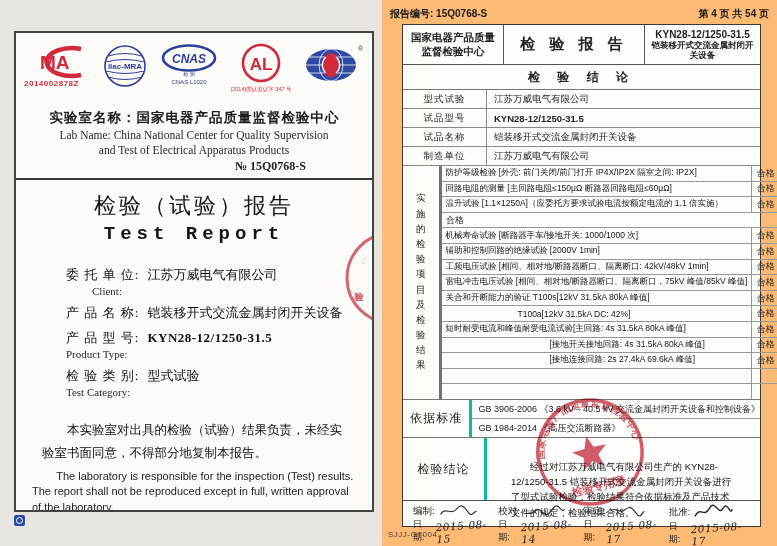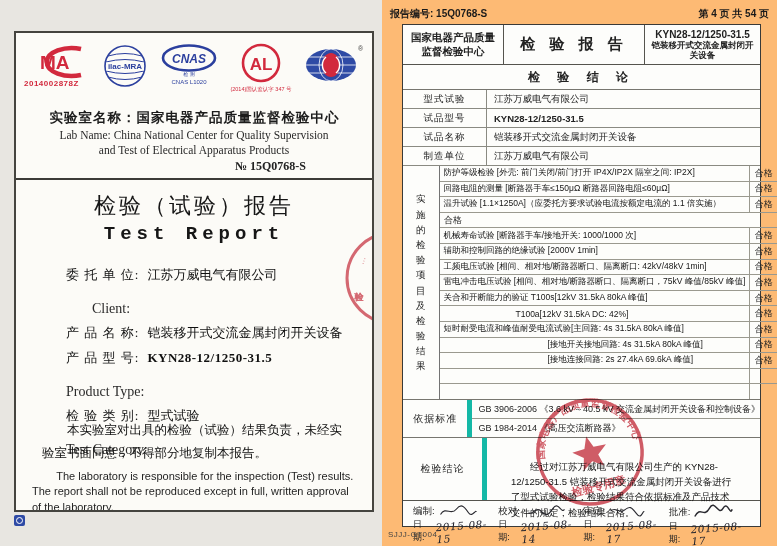--- a/index.html
+++ b/index.html
@@ -16,21 +16,21 @@
   .report-no{position:absolute;top:126px;right:66px;font-family:"Liberation Serif",serif;font-weight:bold;font-size:12px;color:#222;}
   .rule{position:absolute;top:145px;left:0;right:0;border-top:2px solid #3c3b37;}
   .title-zh{position:absolute;top:158px;left:0;right:0;text-align:center;font-size:22px;font-weight:normal;letter-spacing:3px;color:#161616;}
   .title-en{position:absolute;top:190px;left:0;right:0;text-align:center;font-family:"Liberation Mono",monospace;font-size:19px;font-weight:bold;letter-spacing:5px;color:#161616;}
   .fields{position:absolute;top:233px;left:50px;right:14px;}
   .field{margin-bottom:7px;}
   .f-main{font-size:13px;color:#141414;white-space:nowrap;}
   .f-label{font-family:"Liberation Serif",serif;letter-spacing:1px;margin-right:8px;}
   .f-value{font-family:"Liberation Serif",serif;color:#101010;}
   .f-value.bold{font-weight:bold;letter-spacing:.5px;}
-  .f-en{font-family:"Liberation Serif",serif;font-size:14px;color:#2a2a2a;margin-top:17px;}
+  .f-en{font-family:"Liberation Serif",serif;font-size:11px;color:#2a2a2a;margin-top:1px;}
   .f-en.en-indent{margin-left:26px;}
   .stmt-zh{position:absolute;top:386px;left:26px;right:20px;margin:0;font-family:"Liberation Serif",serif;font-size:12.5px;line-height:1.8;text-indent:2em;color:#101010;}
   .stmt-en{position:absolute;top:436px;left:16px;right:14px;margin:0;font-size:11px;line-height:1.4;text-indent:2.2em;color:#1f1f1f;}
   .stamp-partial{position:absolute;left:321px;top:190px;pointer-events:none;}
 
   
   .page-right{position:absolute;left:382px;top:0;width:395px;height:546px;background:#fdba74;}
   .meta{position:absolute;top:7px;left:8px;right:8px;display:flex;justify-content:space-between;font-size:10px;font-weight:bold;color:#1a1a1a;}
   .rtable{position:absolute;top:24px;left:20px;width:359px;height:503px;border:1.5px solid #3a3a38;box-sizing:border-box;background:#fdfdfb;}
   .hrow{display:grid;grid-template-columns:101px 141px 1fr;height:39px;border-bottom:1px solid #55544e;}
@@ -38,30 +38,30 @@
   .hcell.org{border-right:1px solid #55544e;font-size:10.5px;font-weight:bold;line-height:1.3;padding:0 6px;}
   .hcell.ttl{border-right:1px solid #55544e;font-size:15px;font-weight:bold;letter-spacing:5px;}
   .hcell .p1{font-size:10px;font-weight:bold;}
   .hcell .p2{font-size:8.5px;font-weight:bold;line-height:1.2;padding:0 4px;}
   .srow{height:24px;display:flex;align-items:center;justify-content:center;font-size:12px;font-weight:bold;letter-spacing:7px;border-bottom:1px solid #77766f;}
   .irow{display:grid;grid-template-columns:84px 1fr;height:18px;border-bottom:1px solid #8a8a82;}
   .irow .ilabel{display:flex;align-items:center;justify-content:center;font-size:9.5px;border-right:1px solid #8a8a82;letter-spacing:1px;}
   .irow .ival{display:flex;align-items:center;font-size:9.5px;padding-left:7px;}
   .irow .ival.bold{font-weight:bold;}
   .tests{display:flex;height:233px;border-bottom:1px solid #77766f;}
-  .tlabel{width:84px;box-sizing:border-box;border-right:1px solid #737373;display:flex;align-items:center;justify-content:center;text-align:right;font-size:9.5px;line-height:1.6;padding:0 13px;}
+  .tlabel{width:84px;box-sizing:border-box;border-right:3px solid #737373;display:flex;align-items:center;justify-content:center;text-align:right;font-size:9.5px;line-height:1.6;padding:0 13px;font-family:Liberation Serif, serif;}
   .trows{flex:1;display:flex;flex-direction:column;}
   .trow{flex:1;display:flex;border-bottom:1px solid #9a998f;}
   .trow:last-child{border-bottom:none;}
   .trow .desc{flex:1;border-right:1px solid #9a998f;display:flex;align-items:center;font-size:8.5px;padding:0 4px;white-space:nowrap;overflow:hidden;color:#151515;}
   .trow .desc.off1{padding-left:76px;}
   .trow .desc.off2{padding-left:108px;}
   .trow .res{width:27px;display:flex;align-items:center;justify-content:center;font-size:9px;}
   .stds{display:flex;height:37px;border-bottom:1px solid #77766f;}
-  .tlabel2{width:84px;box-sizing:border-box;border-right:5px solid #14b8a6;display:flex;align-items:center;justify-content:center;text-align:left;font-size:10px;letter-spacing:1px;}
+  .tlabel2{width:84px;box-sizing:border-box;border-right:3px solid #14b8a6;display:flex;align-items:center;justify-content:center;text-align:left;font-size:12px;letter-spacing:1px;}
   .stds-rows{flex:1;display:flex;flex-direction:column;}
   .std{flex:1;display:flex;align-items:center;font-size:9px;padding-left:6px;border-bottom:1px solid #9a998f;white-space:nowrap;overflow:hidden;}
   .std.last{border-bottom:none;}
   .concl{display:flex;height:62px;border-bottom:1px solid #55544e;}
   .concl-text{flex:1;margin:16px;font-size:9.5px;line-height:1.6;padding:5px 8px 0 8px;text-indent:2em;color:#141414;}
   .signrow{height:36px;display:flex;justify-content:space-between;padding:3px 6px 0 10px;box-sizing:border-box;}
   .sig{display:flex;flex-direction:column;justify-content:space-between;padding-bottom:3px;}
   .sigline{display:flex;align-items:center;gap:3px;font-size:9.5px;}
   .dateline{display:flex;align-items:center;gap:3px;font-size:9px;}
   .hand{display:inline-block;transform:rotate(-4deg);font-family:"DejaVu Serif",serif;font-style:italic;font-size:10.5px;color:#23232c;letter-spacing:.5px;}
@@ -203,21 +203,21 @@
       </div>
 
       <div class="tests">
         <div class="tlabel">实施的检验项目及检验结果</div>
         <div class="trows">
           <div class="trow">
               <div class="desc">防护等级检验 [外壳: 前门关闭/前门打开 IP4X/IP2X  隔室之间: IP2X]</div>
               <div class="res">合格</div>
             </div>
           <div class="trow">
-              <div class="desc">回路电阻的测量 [断路器手车≤150μΩ  断路器回路电阻≤60μΩ]</div>
+              <div class="desc">回路电阻的测量 [主回路电阻≤150μΩ  断路器回路电阻≤60μΩ]</div>
               <div class="res">合格</div>
             </div>
           <div class="trow">
               <div class="desc">温升试验 [1.1×1250A]（应委托方要求试验电流按额定电流的 1.1 倍实施）</div>
               <div class="res">合格</div>
             </div>
           <div class="trow">
               <div class="res">合格</div>
             </div>
           <div class="trow">

